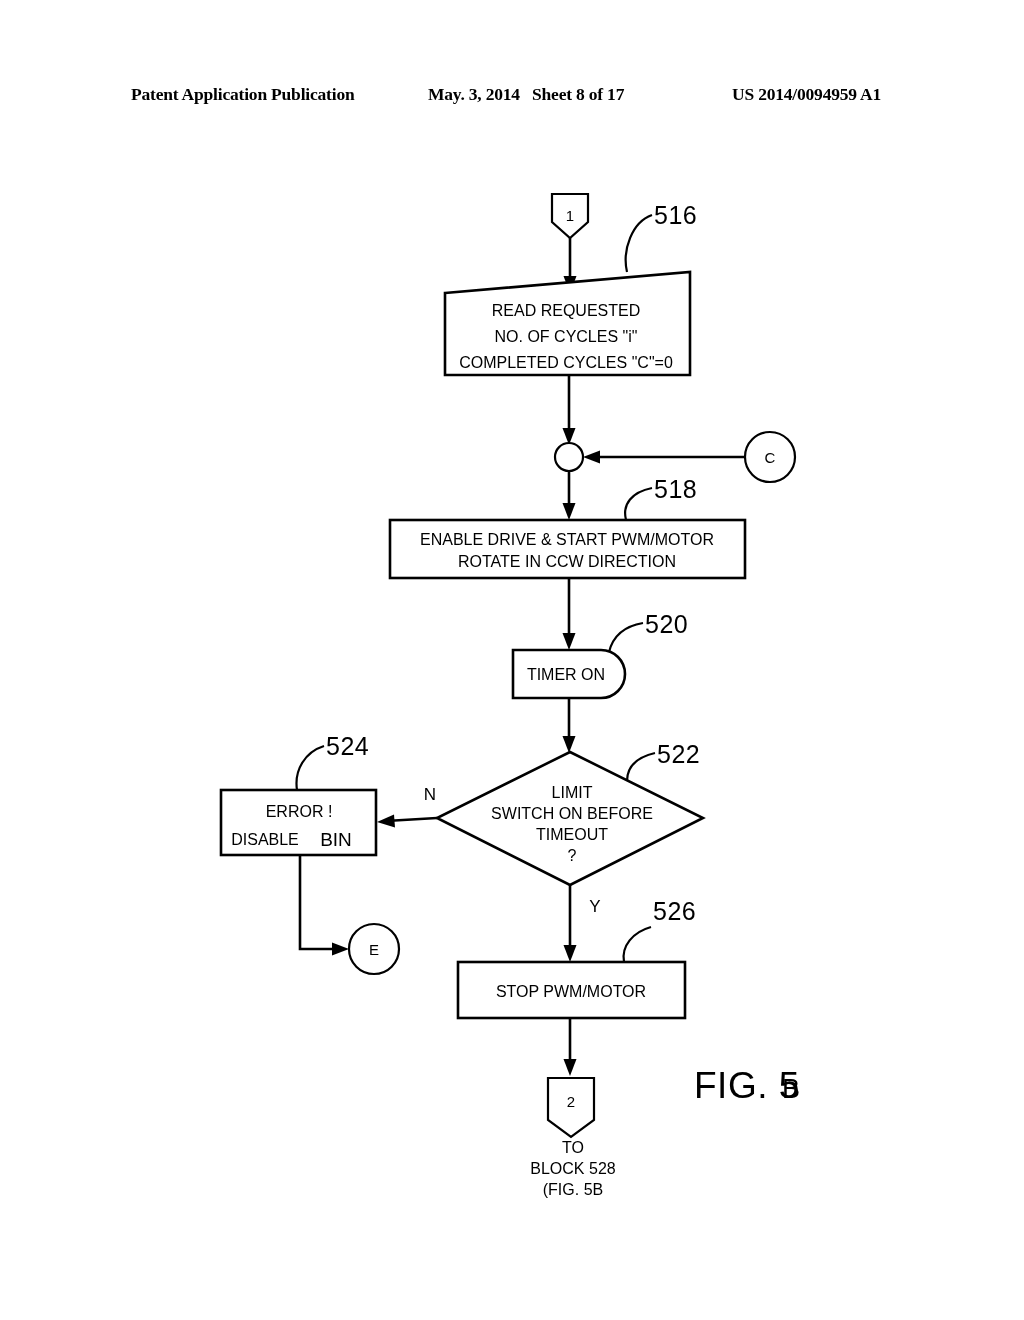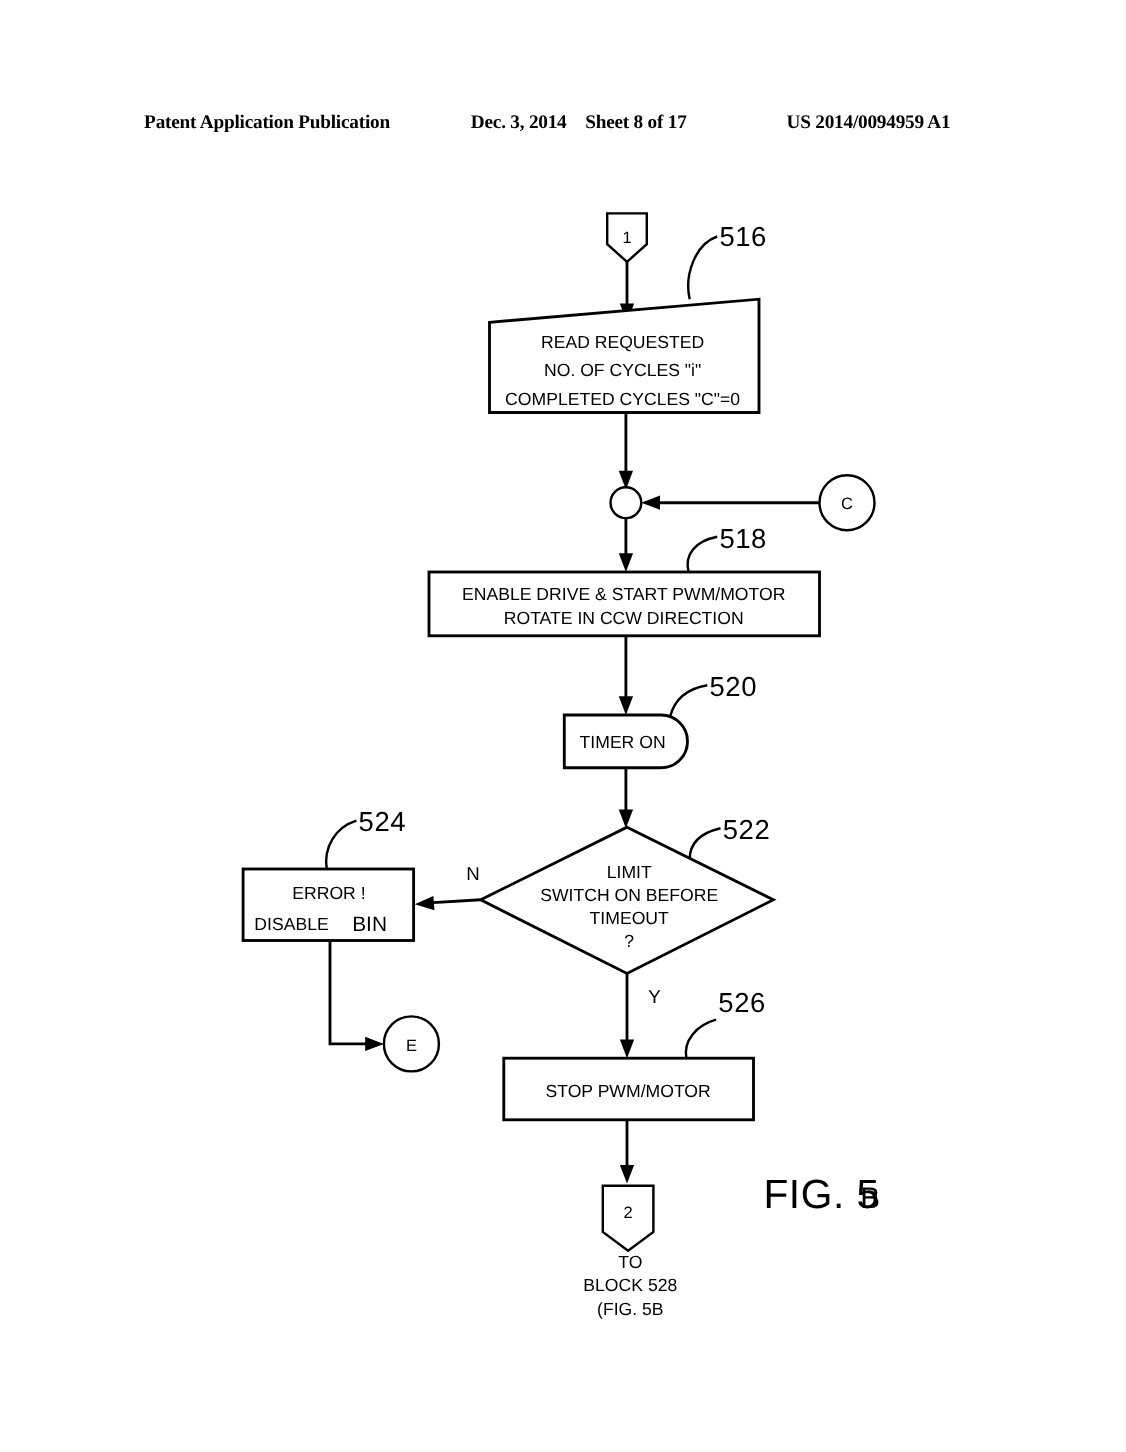--- a/index.html
+++ b/index.html
@@ -27,25 +27,25 @@
     left: 0;
     width: 1024px;
     height: 28px;
     font-family: "Liberation Serif", serif;
     font-weight: bold;
     font-size: 17.5px;
     color: #000000;
     letter-spacing: -0.2px;
     white-space: nowrap;
   }
-  .header span { position: absolute; top: 0; margin-top: 16px; }
+  .header span { position: absolute; top: 0; }
   .hdr-pub   { left: 131px; }
   .hdr-date  { left: 428px; }
   .hdr-sheet { left: 532px; }
-  .hdr-pat   { left: 715px; }
+  .hdr-pat   { left: 732px; }
 
   svg#fig {
     position: absolute;
     top: 0;
     left: 0;
     width: 1024px;
     height: 1320px;
   }
   svg#fig text {
     font-family: "Liberation Sans", sans-serif;
@@ -64,21 +64,21 @@
   .ln { stroke: #000000; stroke-width: 2.6; fill: none; }
   .leader { stroke: #000000; stroke-width: 2.2; fill: none; }
 </style>
 </head>
 <body>
 
 <div id="page">
 
   <div class="header">
     <span class="hdr-pub">Patent Application Publication</span>
-    <span class="hdr-date">Dec. 3, 2014</span>
+    <span class="hdr-date">May. 3, 2014</span>
     <span class="hdr-sheet">Sheet 8 of 17</span>
     <span class="hdr-pat">US 2014/0094959 A1</span>
   </div>
 
   <svg id="fig" viewBox="0 0 1024 1320">
 
     <g>
       <path class="shape-thin" d="M 552 194 L 588 194 L 588 222 L 570 238 L 552 222 Z"></path>
       <text class="conn-txt" x="570" y="221">1</text>
     </g>

